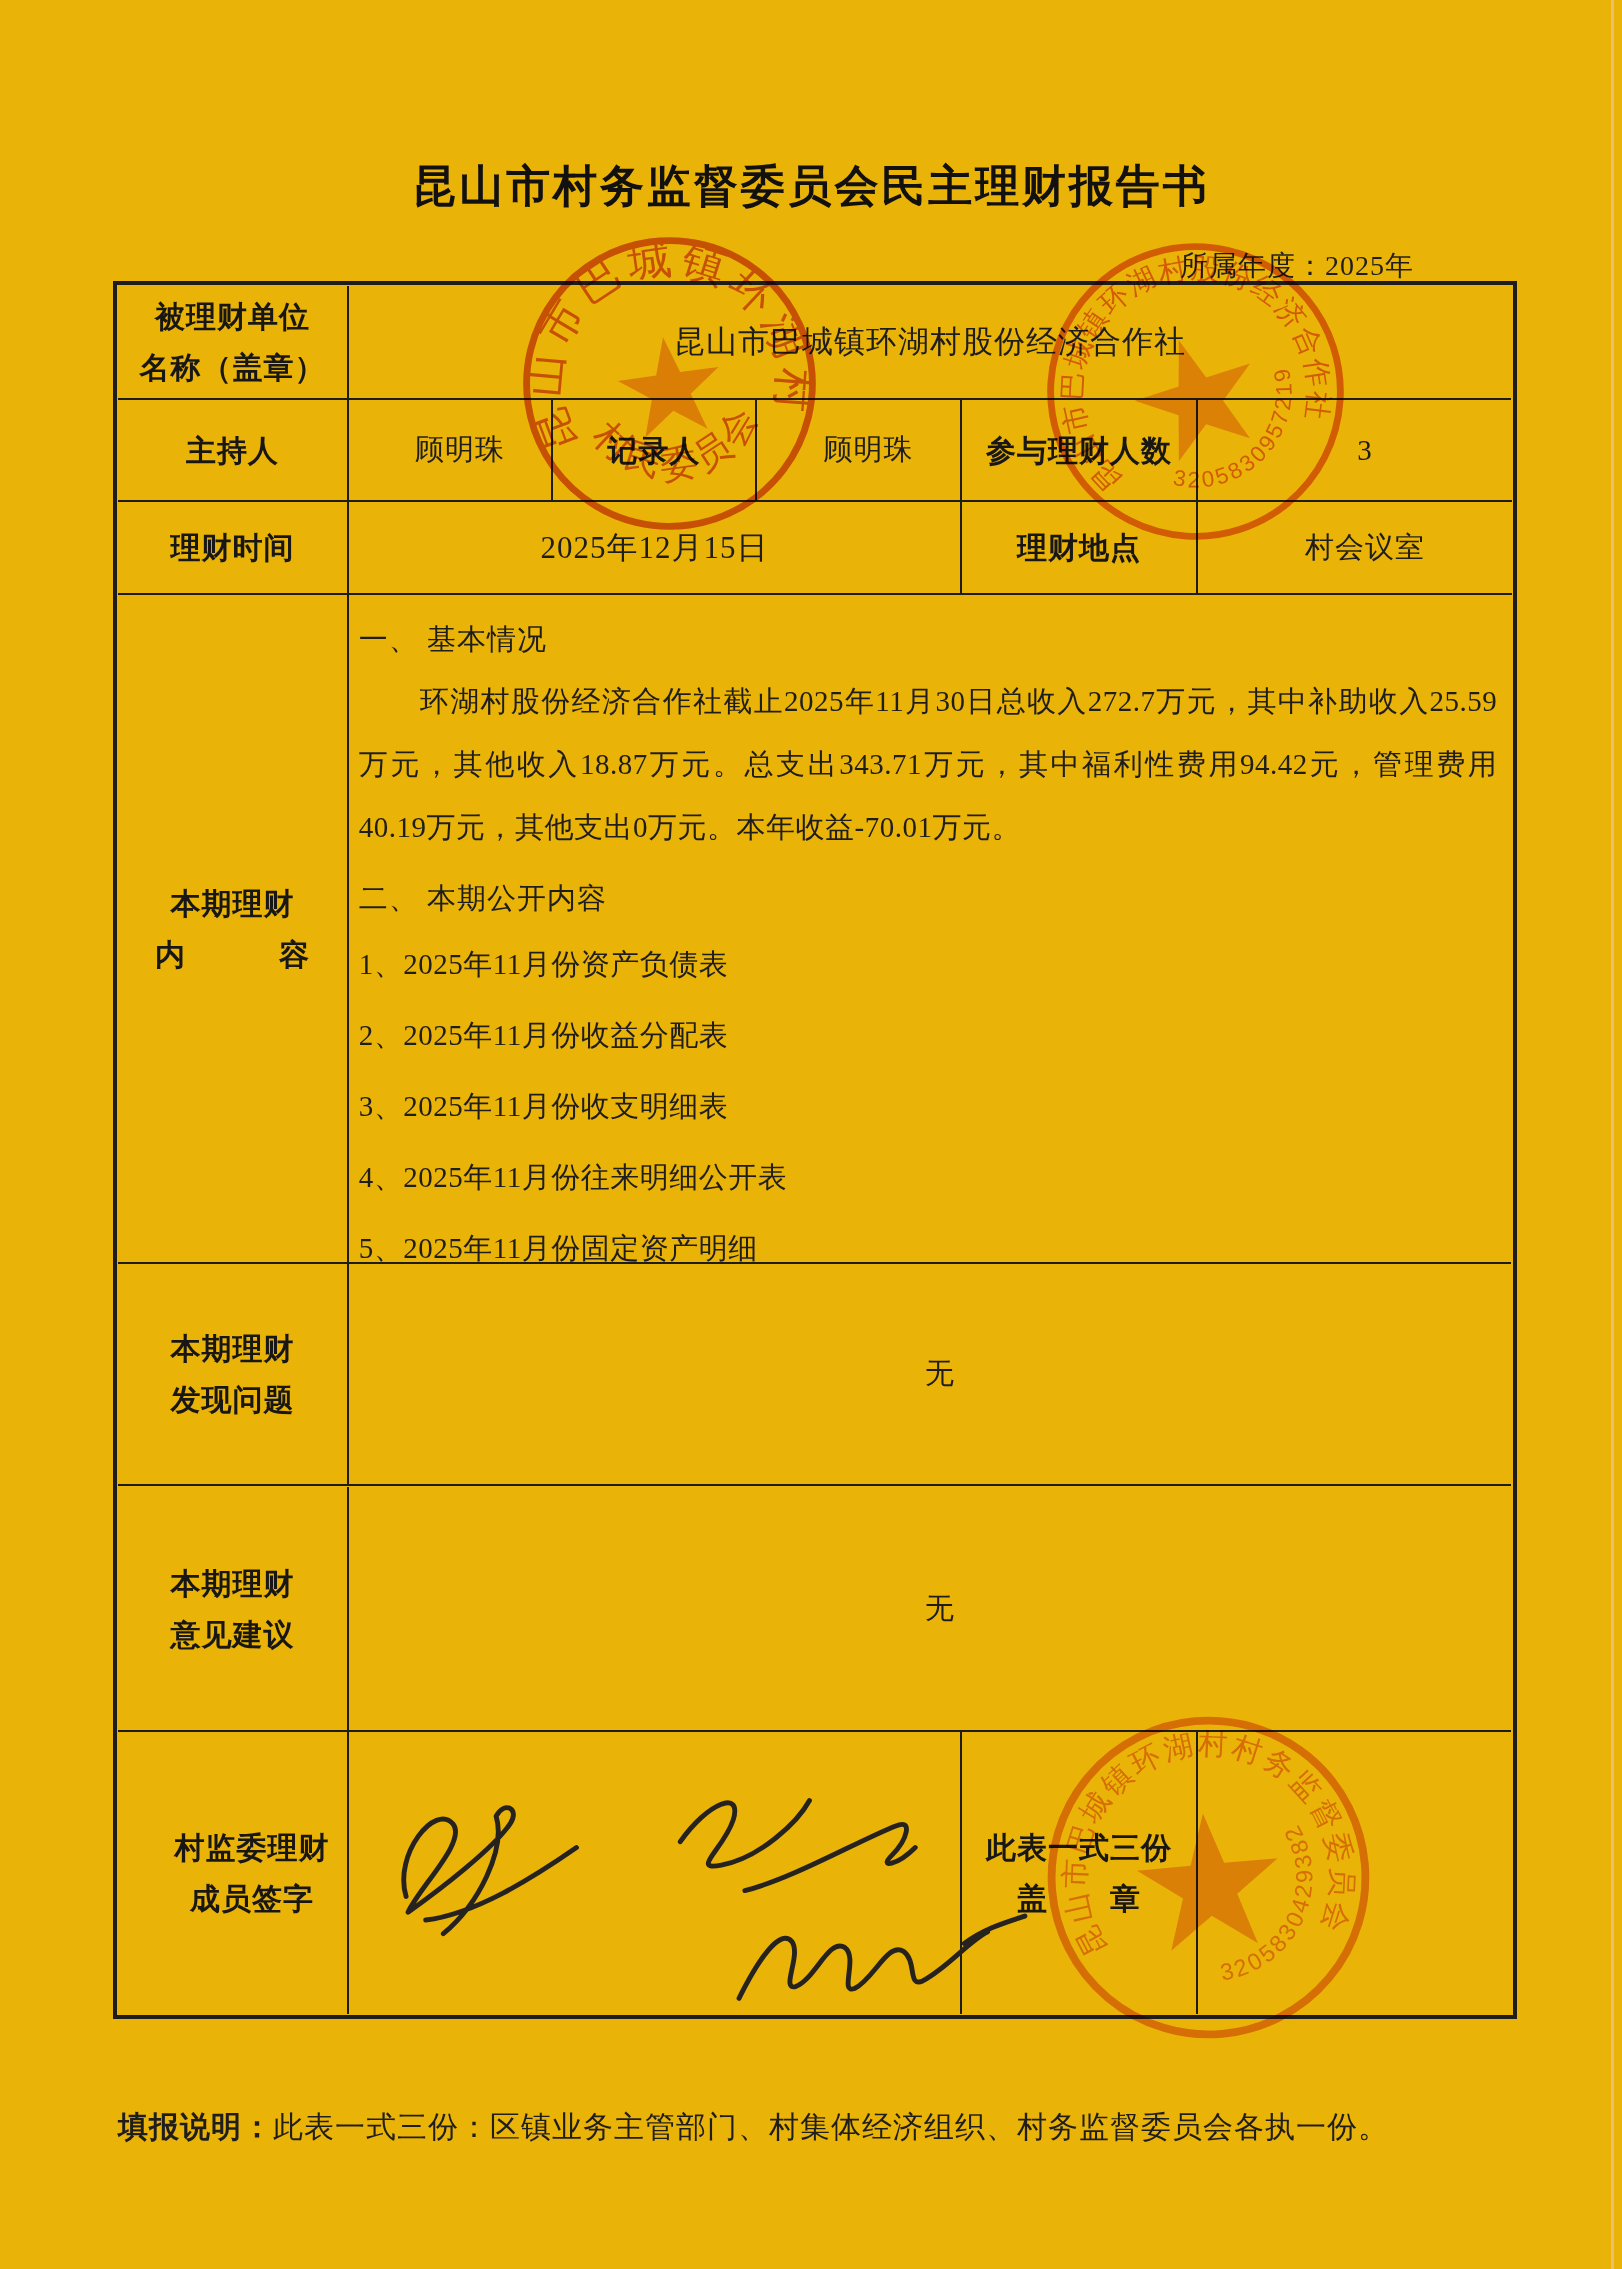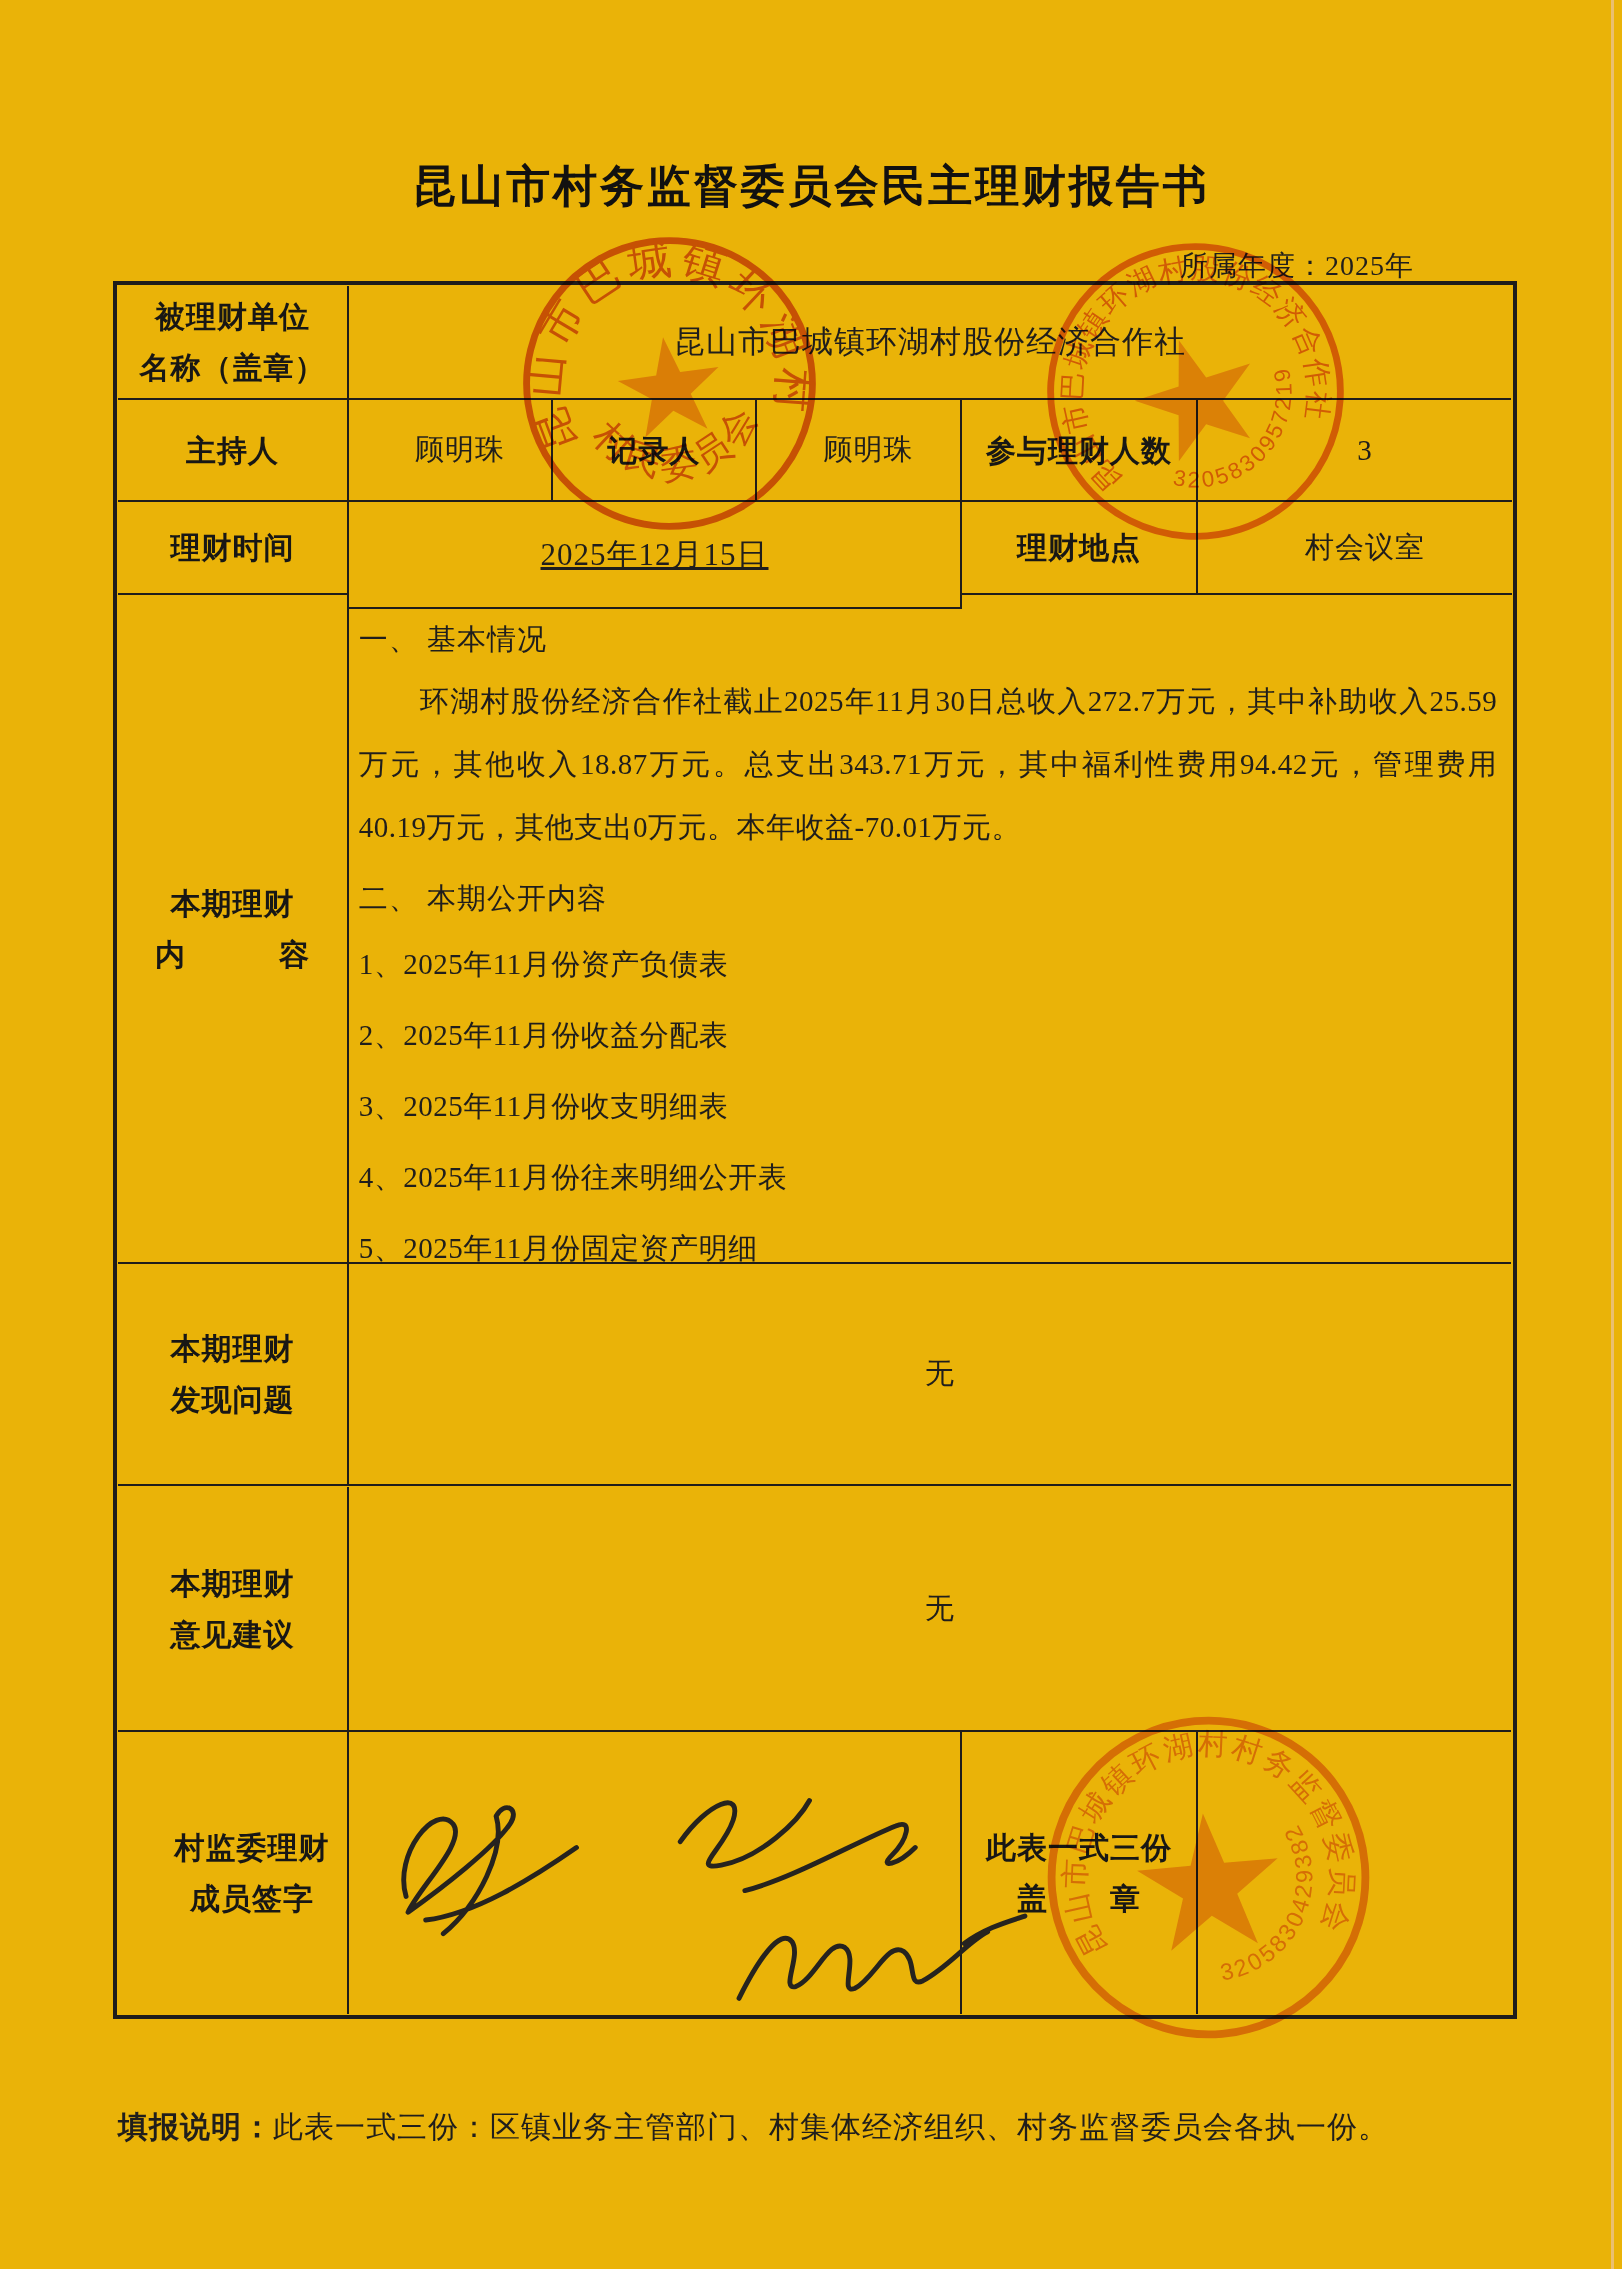--- a/index.html
+++ b/index.html
@@ -99,21 +99,21 @@
   <div class="cell bR bB" style="left:962px;top:400px;width:236px;height:102px;">
     <span class="lab">参与理财人数</span>
   </div>
   <div class="cell bB" style="left:1198px;top:400px;width:314px;height:102px;">
     <span class="val">3</span>
   </div>
 
   <div class="cell bR bB" style="left:118px;top:502px;width:231px;height:93px;">
     <span class="lab">理财时间</span>
   </div>
-  <div class="cell bR bB" style="left:349px;top:502px;width:613px;height:107px;text-decoration:underline;">
+  <div class="cell bR bB" style="left:349px;top:502px;width:613px;height:93px;">
     <span class="val-lg">2025年12月15日</span>
   </div>
   <div class="cell bR bB" style="left:962px;top:502px;width:236px;height:93px;">
     <span class="lab">理财地点</span>
   </div>
   <div class="cell bB" style="left:1198px;top:502px;width:314px;height:93px;">
     <span class="val">村会议室</span>
   </div>
 
   <div class="cell bR bB" style="left:118px;top:595px;width:231px;height:669px;">

